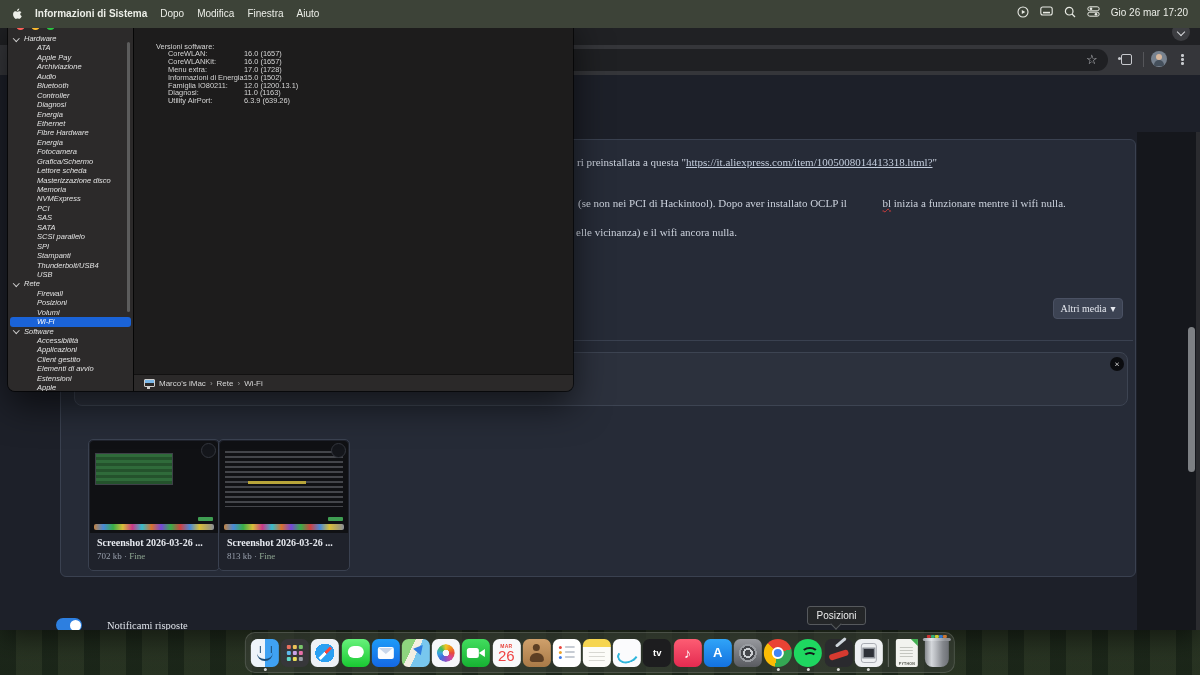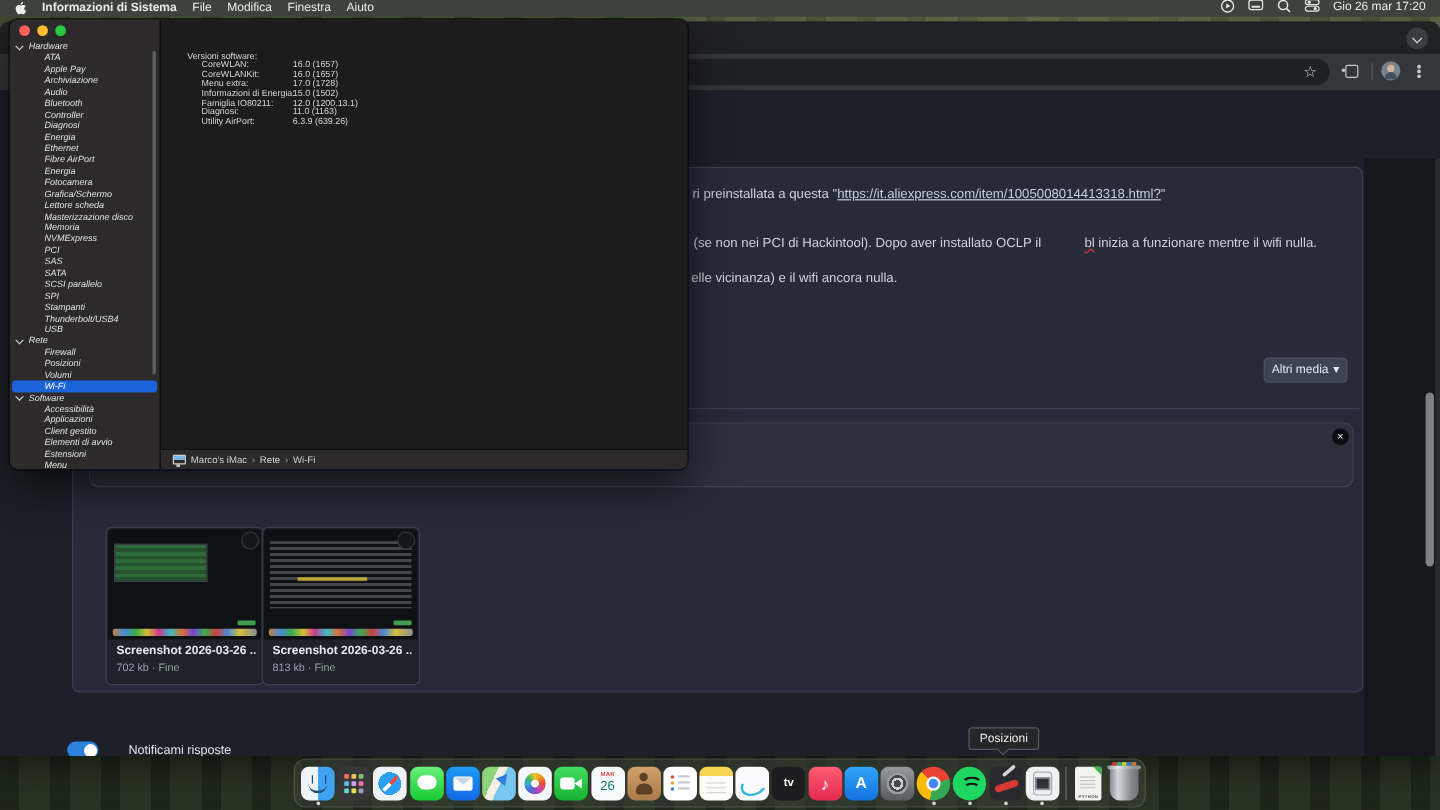--- a/index.html
+++ b/index.html
@@ -3,21 +3,21 @@
 <meta charset="utf-8">
 <style>
   html,body{margin:0;padding:0;background:#111;}
   .stage{position:relative;width:1200px;height:675px;overflow:hidden;
     font-family:"Liberation Sans","DejaVu Sans",sans-serif;
     background:
       radial-gradient(ellipse at 72% 6%, rgba(160,170,120,.28), transparent 42%),
       repeating-linear-gradient(90deg, rgba(18,28,14,.30) 0 16px, rgba(70,82,48,.22) 16px 42px),
       linear-gradient(180deg,#5a6a4a 0%,#49583e 22%,#33412d 58%,#1f2a1e 100%);}
   
-  .menubar{position:absolute;top:0;left:0;right:0;height:14px;background:#3d4338;z-index:60;
+  .menubar{position:absolute;top:0;left:0;right:0;height:28px;background:#3d4338;z-index:60;
     display:flex;align-items:center;padding:0 12px;color:#eceee8;font-size:10px;line-height:14px;}
   .mb-left{display:flex;align-items:center;gap:13px;}
   .mb-apple{display:flex;align-items:center;}
   .mb-app{font-weight:bold;}
   .mb-item{white-space:nowrap;}
   .mb-right{margin-left:auto;display:flex;align-items:flex-start;gap:11px;}
   .mb-clock{white-space:nowrap;}
   
   .browser{position:absolute;left:0;top:18px;width:1200px;height:612px;background:#1d2029;
     border-radius:8px 8px 0 0;overflow:hidden;z-index:10;box-shadow:0 8px 28px rgba(0,0,0,.55);}
@@ -27,21 +27,21 @@
   .toolbar{position:absolute;top:27px;left:0;right:0;height:30px;background:#35363a;}
   .omnibox{position:absolute;left:14px;top:31px;width:1094px;height:22px;background:#1f2023;border-radius:11px;}
   .star{position:absolute;left:1086px;top:33px;font-size:13px;line-height:18px;color:#c7c9cd;}
   .ext{position:absolute;left:1121px;top:36px;width:9px;height:9px;border:1.5px solid #c7c9cd;border-radius:2px;}
   .ext::after{content:"";position:absolute;left:-4px;top:2px;width:3px;height:3px;border-radius:50%;background:#c7c9cd;}
   .tb-sep{position:absolute;left:1143px;top:34px;width:1px;height:15px;background:#55565a;}
   .avatar{position:absolute;left:1151px;top:33px;width:16px;height:16px;border-radius:50%;background:#77828f;overflow:hidden;}
   .avatar::before{content:"";position:absolute;left:5px;top:2.5px;width:6px;height:6px;border-radius:50%;background:#d8b79c;}
   .avatar::after{content:"";position:absolute;left:3px;top:9px;width:10px;height:6px;border-radius:5px 5px 0 0;background:#45505c;}
   .dots3{position:absolute;left:1181px;top:36px;width:2.5px;height:2.5px;border-radius:50%;background:#c7c9cd;box-shadow:0 4px 0 #c7c9cd,0 8px 0 #c7c9cd;}
-  .pagecontent{position:absolute;top:57px;left:0;right:0;bottom:0;background:#1d2029;}
+  .pagecontent{position:absolute;top:57px;left:0;right:0;bottom:0;background:#1d2029;font-family:Liberation Serif, serif;}
   .gutter{position:absolute;left:1137px;top:57px;bottom:0;width:63px;background:#15171c;}
   .win-edge{position:absolute;left:1196px;top:57px;bottom:0;width:4px;background:#2a2b2f;}
   .scroll-thumb{position:absolute;left:1188px;top:252px;width:7px;height:145px;border-radius:3.5px;background:#7d8084;}
   .reply-box{position:absolute;left:60px;top:64px;width:1074px;height:436px;background:#262b37;border:1px solid #3a4150;border-radius:6px;}
   .p-line{position:absolute;font-size:11px;line-height:14px;color:#ccd2dd;white-space:nowrap;}
   .p1{left:577px;top:80px;}
   .p2{left:578px;top:121px;}
   .p3{left:576px;top:150px;}
   .post-link{color:#c4cede;text-decoration:underline;}
   .misspell{text-decoration:underline wavy #d23b3b;text-decoration-thickness:1px;text-underline-offset:1px;padding-left:33px;}
@@ -125,21 +125,21 @@
   .i-maps::after{content:"";position:absolute;right:5px;top:5px;width:0;height:0;border-left:5px solid transparent;border-right:5px solid transparent;border-bottom:9px solid #2f7ce0;transform:rotate(40deg);}
   .i-photos{background:#f6f7f9;}
   .i-photos::after{content:"";position:absolute;left:5px;top:5px;width:18px;height:18px;border-radius:50%;
     background:conic-gradient(#f3c623,#ef8e1d,#e8483b,#d2479e,#8a52c6,#4070dd,#38a8dd,#46bd5c,#f3c623);
     -webkit-mask:radial-gradient(circle,transparent 0 3px,#000 3.5px);mask:radial-gradient(circle,transparent 0 3px,#000 3.5px);}
   .i-facetime{background:linear-gradient(180deg,#42dd5e,#16b232);}
   .i-facetime::before{content:"";position:absolute;left:5px;top:9px;width:12px;height:10px;background:#fff;border-radius:2.5px;}
   .i-facetime::after{content:"";position:absolute;right:5px;top:10px;width:0;height:0;border-top:4px solid transparent;border-bottom:4px solid transparent;border-right:6px solid #fff;}
   .i-calendar{background:#f8f9fa;display:flex;flex-direction:column;align-items:center;justify-content:center;}
   .cal-mo{font-size:5px;font-weight:bold;color:#e8453c;line-height:6px;letter-spacing:.2px;}
-  .cal-day{font-size:11px;color:#0f766e;line-height:13px;}
+  .cal-day{font-size:15px;color:#ef4444;line-height:13px;}
   .i-contacts{background:linear-gradient(180deg,#cfa06b,#a97a47);}
   .i-contacts::before{content:"";position:absolute;left:10.5px;top:5.5px;width:7px;height:7px;border-radius:50%;background:#5d3f24;}
   .i-contacts::after{content:"";position:absolute;left:7px;top:14px;width:14px;height:9px;border-radius:7px 7px 3px 3px;background:#5d3f24;}
   .i-reminders{background:#fff;}
   .i-reminders::before{content:"";position:absolute;left:6px;top:7px;width:3px;height:3px;border-radius:50%;background:#e8453c;box-shadow:0 5px 0 #efa32b,0 10px 0 #3f7ae8;}
   .i-reminders::after{content:"";position:absolute;left:12px;top:7.5px;width:10px;height:2px;border-radius:1px;background:#c7ccd4;box-shadow:0 5px 0 #c7ccd4,0 10px 0 #c7ccd4;}
   .i-notes{background:linear-gradient(180deg,#f6d550 0 8px,#fcfcf8 8px);}
   .i-notes::after{content:"";position:absolute;left:6px;top:13px;width:16px;height:1.5px;background:#d8d8d2;box-shadow:0 4px 0 #d8d8d2,0 8px 0 #d8d8d2;}
   .i-freeform{background:#fbfbfd;}
   .i-freeform::after{content:"";position:absolute;left:4px;top:8px;width:18px;height:12px;border:2.5px solid transparent;border-bottom-color:#2fb6dc;border-left-color:#2fb6dc;border-radius:50%;transform:rotate(-20deg);}
@@ -272,21 +272,21 @@
           <div class="sb-row item"><span>Bluetooth</span></div>
 
           <div class="sb-row item"><span>Controller</span></div>
 
           <div class="sb-row item"><span>Diagnosi</span></div>
 
           <div class="sb-row item"><span>Energia</span></div>
 
           <div class="sb-row item"><span>Ethernet</span></div>
 
-          <div class="sb-row item"><span>Fibre AirPort</span></div>
+          <div class="sb-row item"><span>Fibre Hardware</span></div>
 
           <div class="sb-row item"><span>Energia</span></div>
 
           <div class="sb-row item"><span>Fotocamera</span></div>
 
           <div class="sb-row item"><span>Grafica/Schermo</span></div>
 
           <div class="sb-row item"><span>Lettore scheda</span></div>
 
           <div class="sb-row item"><span>Masterizzazione disco</span></div>
@@ -326,21 +326,21 @@
           <div class="sb-row item"><span>Accessibilità</span></div>
 
           <div class="sb-row item"><span>Applicazioni</span></div>
 
           <div class="sb-row item"><span>Client gestito</span></div>
 
           <div class="sb-row item"><span>Elementi di avvio</span></div>
 
           <div class="sb-row item"><span>Estensioni</span></div>
 
-          <div class="sb-row item"><span>Menu</span></div>
+          <div class="sb-row item"><span>Apple</span></div>
 
       </div>
       <div class="sb-scroll"></div>
     </div>
     <div class="sw-content">
       <div class="ver-heading">Versioni software:</div>
       <div class="ver-list">
 
           <div class="ver-row">
             <span class="ver-name">CoreWLAN:</span>
@@ -443,21 +443,21 @@
 
   <div class="menubar">
     <div class="mb-left">
       <span class="mb-apple">
         <svg width="10" height="12" viewBox="0 0 14 17">
             <path fill="#eceee8" d="M11.6 9c0-2 1.6-3 1.7-3-.9-1.3-2.3-1.5-2.8-1.5-1.2-.1-2.3.7-2.9.7-.6 0-1.5-.7-2.5-.7C3.8 4.5 2.6 5.2 2 6.3.7 8.5 1.7 11.8 3 13.6c.6.9 1.4 1.9 2.4 1.8 1 0 1.3-.6 2.5-.6s1.5.6 2.5.6 1.7-.9 2.3-1.8c.7-1 1-2 1-2.1-.1 0-2.1-.8-2.1-2.5zM9.4 3.1c.5-.7.9-1.6.8-2.5-.8 0-1.7.5-2.3 1.2-.5.6-.9 1.5-.8 2.4.9.1 1.8-.5 2.3-1.1z"></path>
           </svg>
       </span>
       <span class="mb-app">Informazioni di Sistema</span>
 
-        <span class="mb-item">File</span>
+        <span class="mb-item">Dopo</span>
 
         <span class="mb-item">Modifica</span>
 
         <span class="mb-item">Finestra</span>
 
         <span class="mb-item">Aiuto</span>
 
     </div>
     <div class="mb-right">
       <span>

